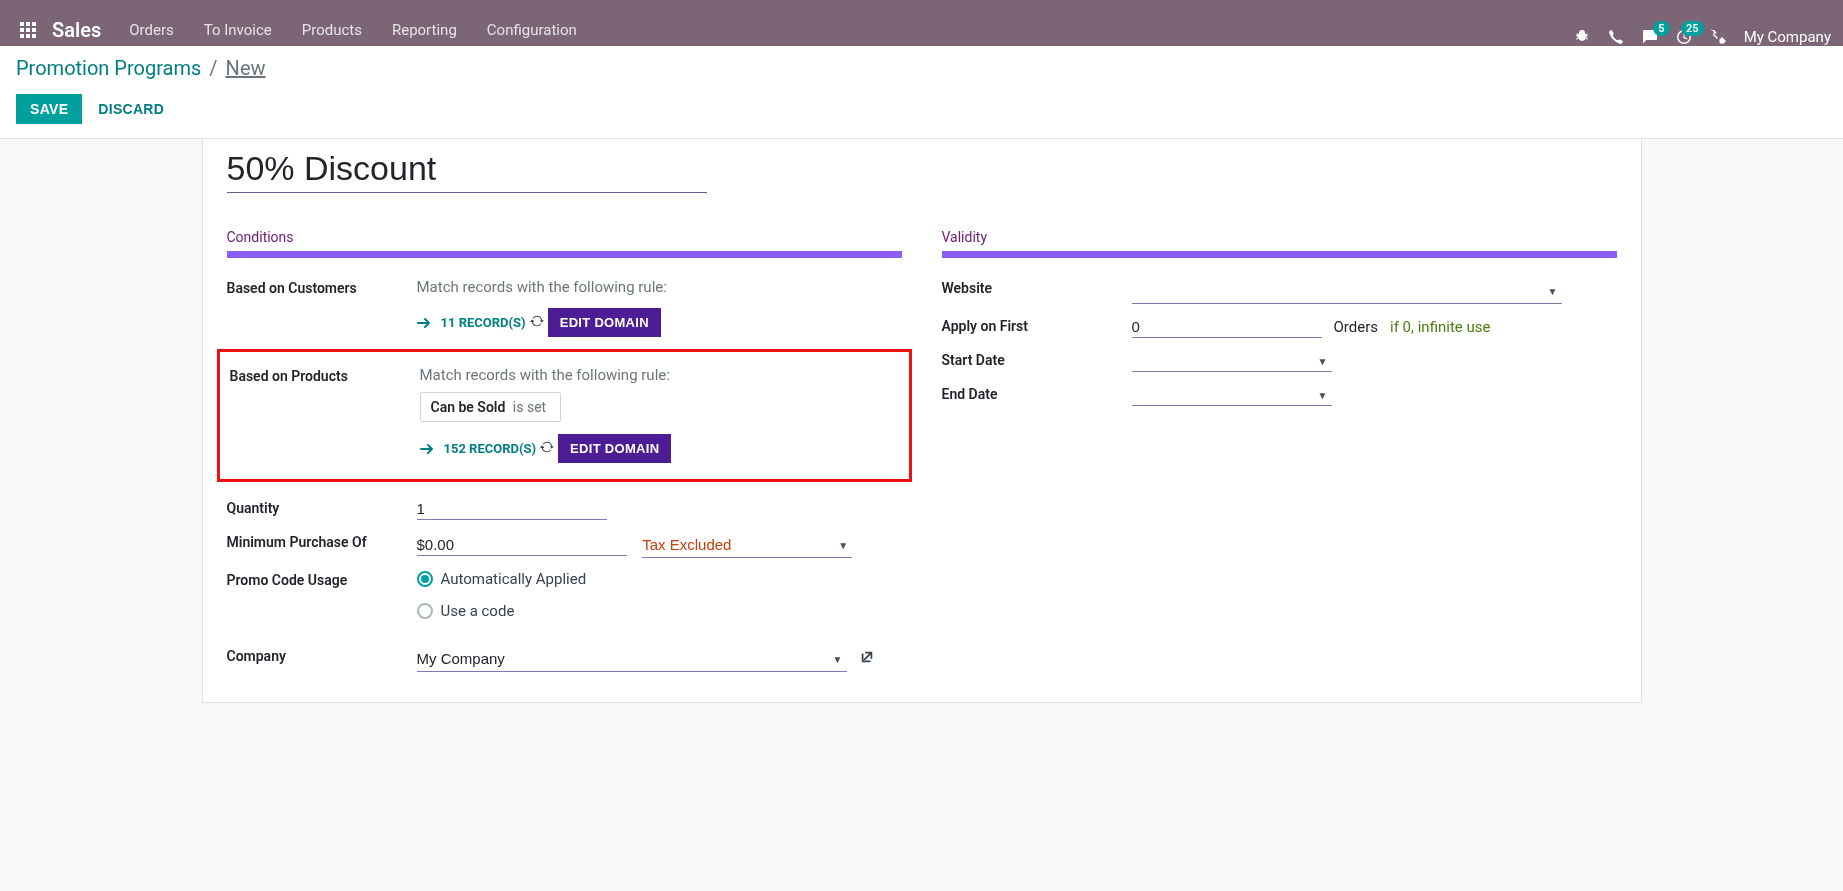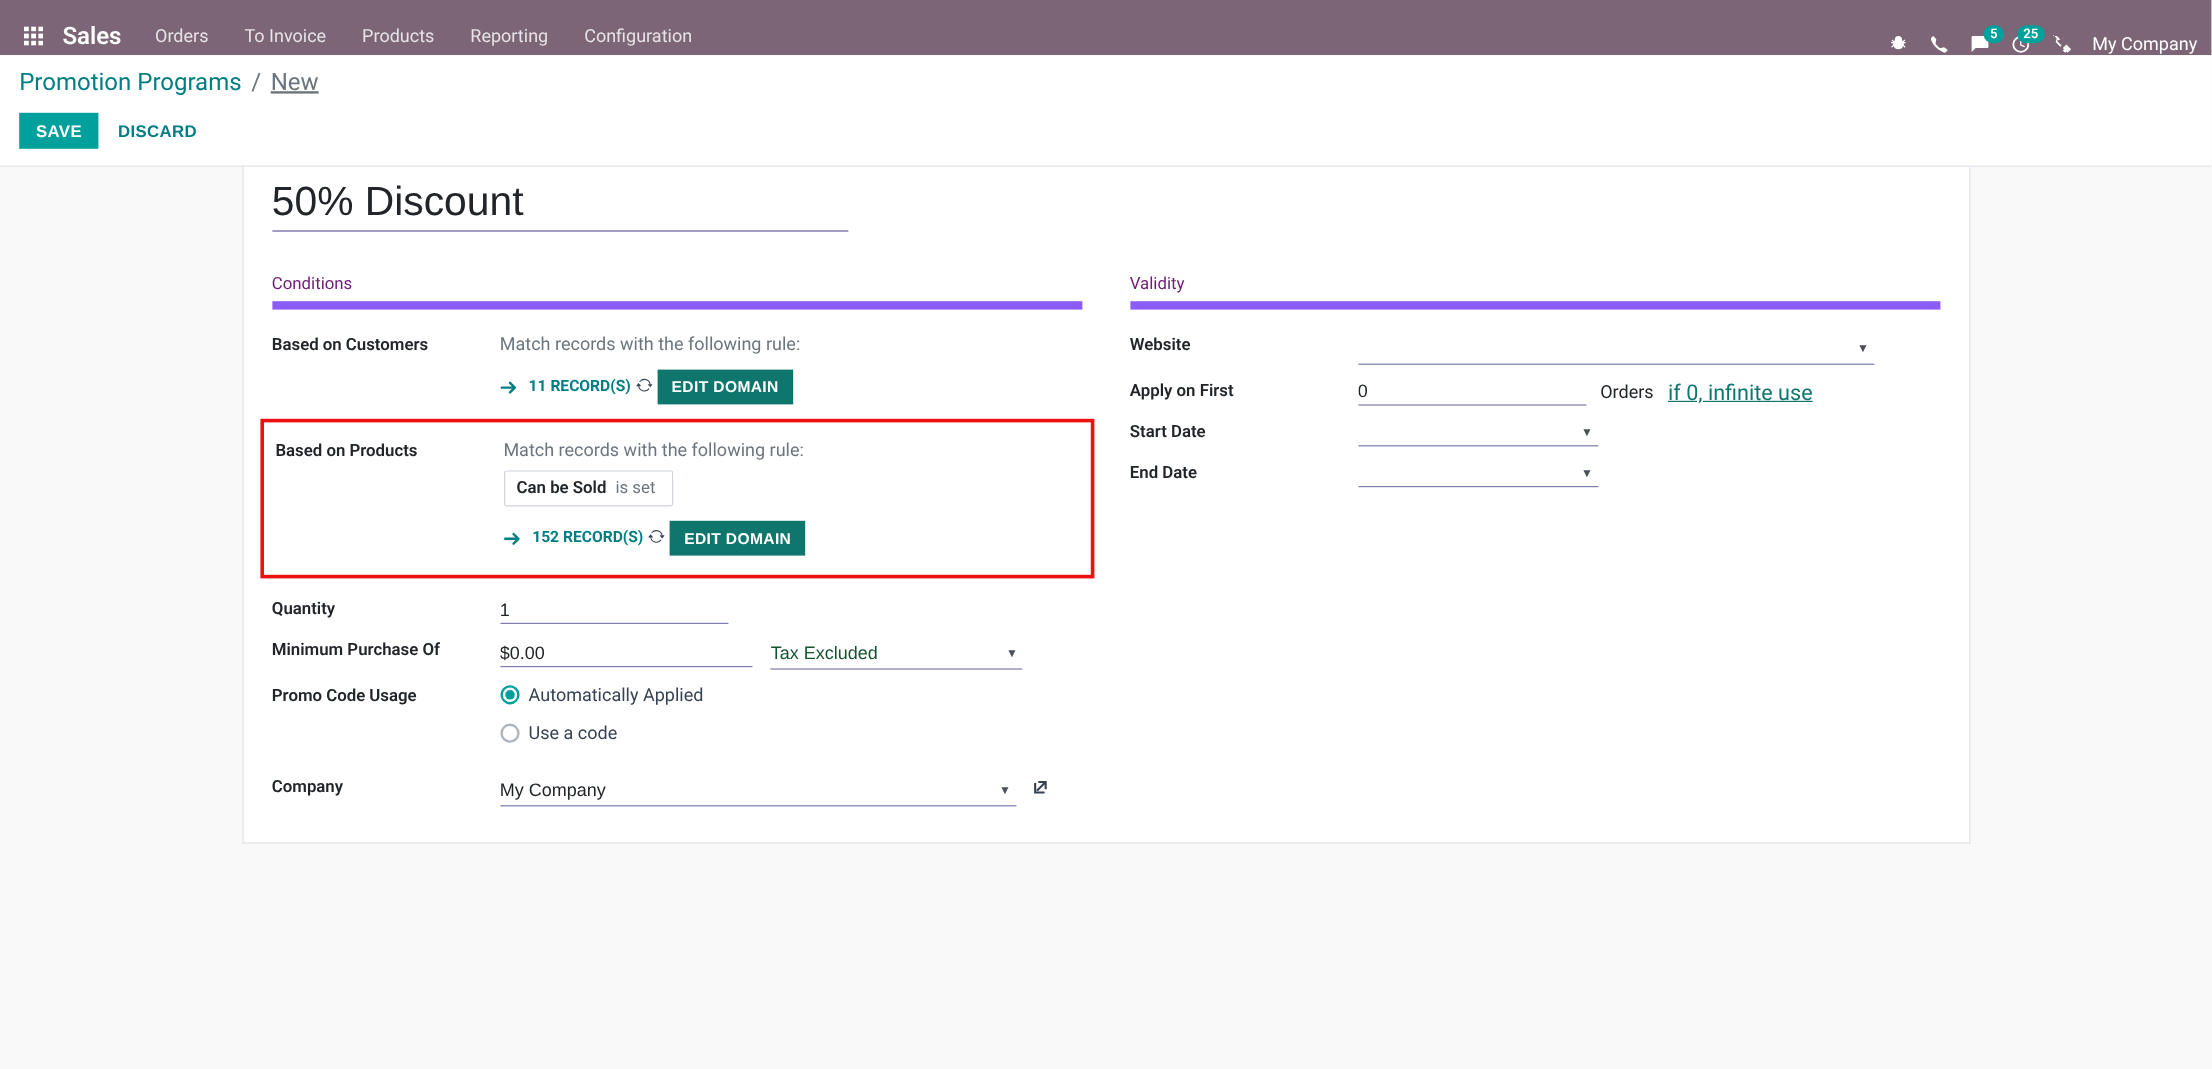--- a/index.html
+++ b/index.html
@@ -112,36 +112,36 @@
   .domain-chip .val { color: #017E84; font-weight: 600; }
   .domain-chip .field1 { font-weight: 600; }
   .domain-chip .field2 { font-weight: 600; }
   .domain-actions {
     display: flex; align-items: center; gap: 4px; margin-top: 12px;
   }
   .records-link { color: #017E84; font-weight: 700; font-size: 13px; cursor: pointer; display: inline-flex; align-items: center; gap: 10px; }
   .records-link svg { stroke: #017E84; }
   .refresh-icon { cursor: pointer; color: #374151; }
   .btn-edit-domain {
-    background: #0f766e; color: #fff; border: none;
+    background: #4c1d95; color: #fff; border: none;
     padding: 7px 12px; font-size: 13px; font-weight: 700; cursor: pointer; letter-spacing: 0.3px;
   }
 
   .highlight-box {
     border: 3px solid #e11; margin: 6px -10px 10px -10px; padding: 8px 10px 10px 10px;
   }
 
   .num-input {
     border: none; border-bottom: 1px solid #7C7BAD; background: transparent;
     font-size: 15px; color: #212529; padding: 2px 0; width: 190px; outline: none;
   }
   .money-row .num-input { width: 210px; margin-right: 12px; }
   .select {
     border: none; border-bottom: 1px solid #7C7BAD; background: transparent;
-    font-size: 15px; color: #14532d; padding: 4px 0; width: 210px; outline: none;
+    font-size: 15px; color: #c2410c; padding: 4px 0; width: 210px; outline: none;
     position: relative;
   }
   .select-wrap { position: relative; display: inline-block; }
   .select-caret {
     position: absolute; right: 4px; top: 50%; transform: translateY(-50%);
     pointer-events: none; font-size: 10px; color: #495057;
   }
   .ext-link { color: #374151; margin-left: 10px; cursor: pointer; }
 
   .radio-opt { display: flex; align-items: center; gap: 8px; margin-bottom: 14px; }
@@ -160,21 +160,21 @@
   .dropdown-field.empty { color: #6c757d; }
   .dropdown-wrap { position: relative; display: inline-flex; align-items: center; }
   .dropdown-caret {
     position: absolute; right: 4px; top: 50%; transform: translateY(-50%);
     pointer-events: none; font-size: 10px; color: #495057;
   }
 
   .orders-row { display: flex; align-items: center; gap: 12px; }
   .orders-row .num-input { width: 190px; }
   .orders-label { color: #212529; font-size: 15px; }
-  .orders-hint { color: #0f766e; font-size: 18px; text-decoration: underline; }
+  .orders-hint { color: #4d7c0f; font-size: 15px; }
 
   .date-field {
     border: none; border-bottom: 1px solid #7C7BAD; background: transparent;
     font-size: 15px; padding: 2px 0; width: 200px; position: relative;
   }
   .date-wrap { position: relative; display: inline-block; }
 </style>
 </head>
 <body>
 

